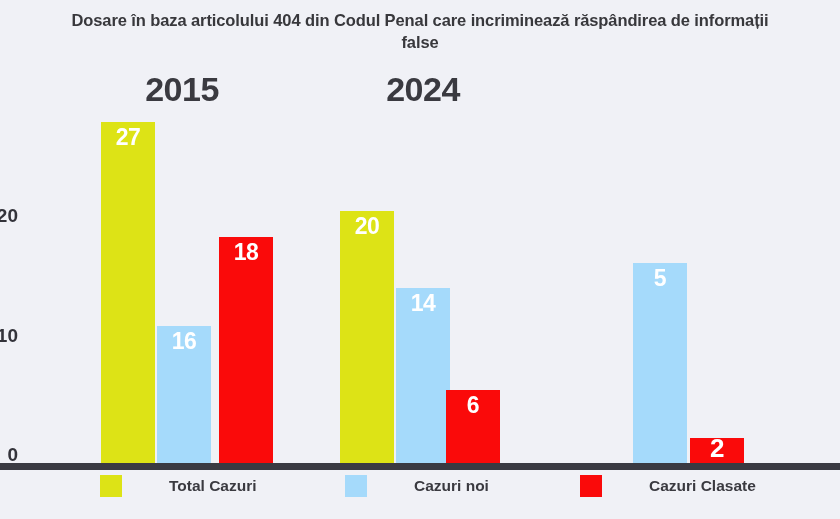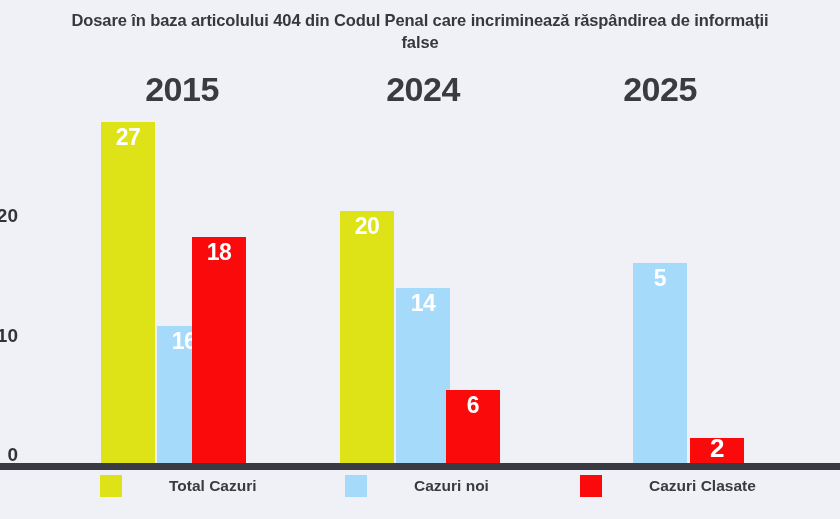--- a/index.html
+++ b/index.html
@@ -128,35 +128,34 @@
 
 <div id="chart-root">
 
   <div class="chart-title">
     <span>Dosare în baza articolului 404 din Codul Penal care incriminează răspândirea de</span>
     <span>informații false</span>
   </div>
 
   <div class="group-label" id="group-label-0">2015</div>
   <div class="group-label" id="group-label-1">2024</div>
-  <div class="group-label" id="group-label-2">2025</div>
 
   <div id="plot-area">
 
     <div class="ytick" id="ytick-20">20</div>
     <div class="ytick" id="ytick-10">10</div>
     <div class="ytick" id="ytick-0">0</div>
 
     <div class="bar series-total" style="left:101px; height:344px;">
       <span class="bar-value">27</span>
     </div>
     <div class="bar series-new" style="left:157px; height:140px;">
       <span class="bar-value">16</span>
     </div>
-    <div class="bar series-closed" style="left:192px; height:229px;">
+    <div class="bar series-closed" style="left:219px; height:229px;">
       <span class="bar-value">18</span>
     </div>
 
     <div class="bar series-total" style="left:340px; height:255px;">
       <span class="bar-value">20</span>
     </div>
     <div class="bar series-new" style="left:396px; height:178px;">
       <span class="bar-value">14</span>
     </div>
     <div class="bar series-closed" style="left:446px; height:76px;">

